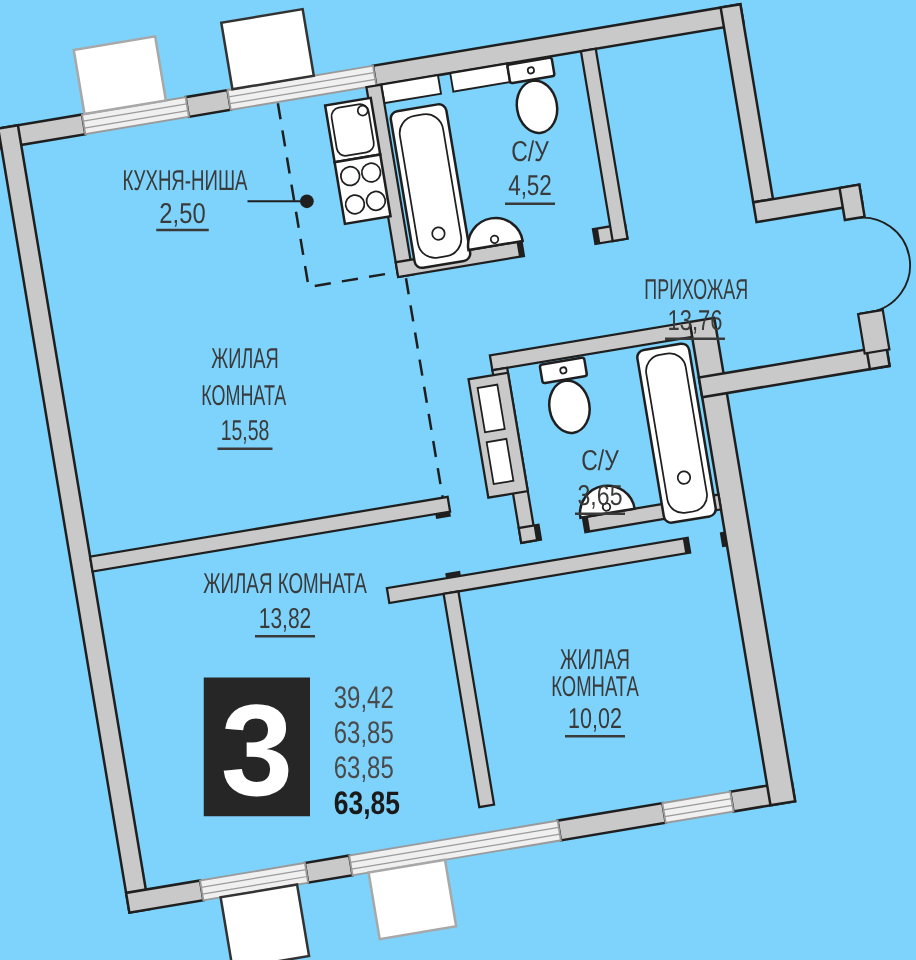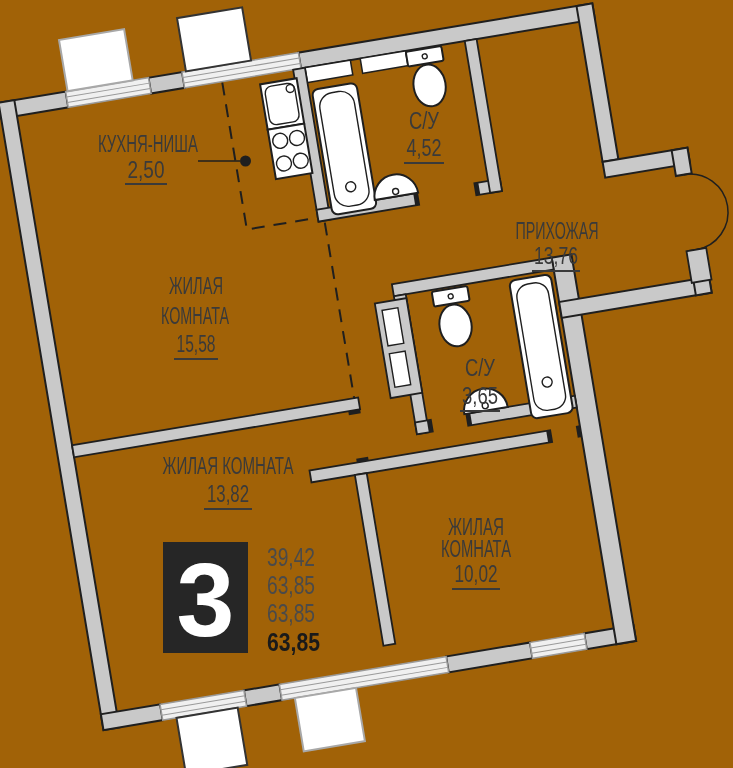--- a/index.html
+++ b/index.html
@@ -1,16 +1,16 @@
 <!DOCTYPE html>
 <html><head>
 <meta charset="utf-8">
 <style>
   html,body{margin:0;padding:0;background:#ffffff;}
-  .stage{position:relative;width:733px;height:768px;background:#a16207;overflow:hidden;}
+  .stage{position:relative;width:733px;height:768px;background:#7dd3fc;overflow:hidden;}
   svg{display:block;}
   .wall{fill:#c9c9c9;stroke:#1f1f1f;stroke-width:2;}
   .iwall{fill:#c9c9c9;stroke:#1f1f1f;stroke-width:1.8;}
   .win{fill:#f0f0f0;stroke:#9a9a9a;stroke-width:1.5;}
   .sill{stroke:#9a9a9a;stroke-width:1;}
   .balc-light{fill:#ffffff;stroke:#a8a8a8;stroke-width:2;}
   .balc-dark{fill:#ffffff;stroke:#333333;stroke-width:2;}
   .fix{fill:#ffffff;stroke:#1f1f1f;stroke-width:2;}
   .fix-thin{fill:none;stroke:#1f1f1f;stroke-width:1.4;}
   .dash{stroke:#1f1f1f;stroke-width:2;fill:none;stroke-dasharray:13 9;}

